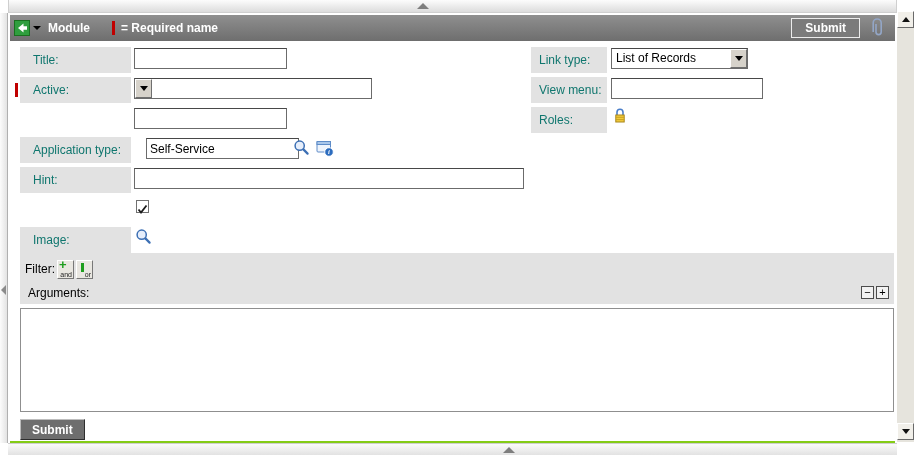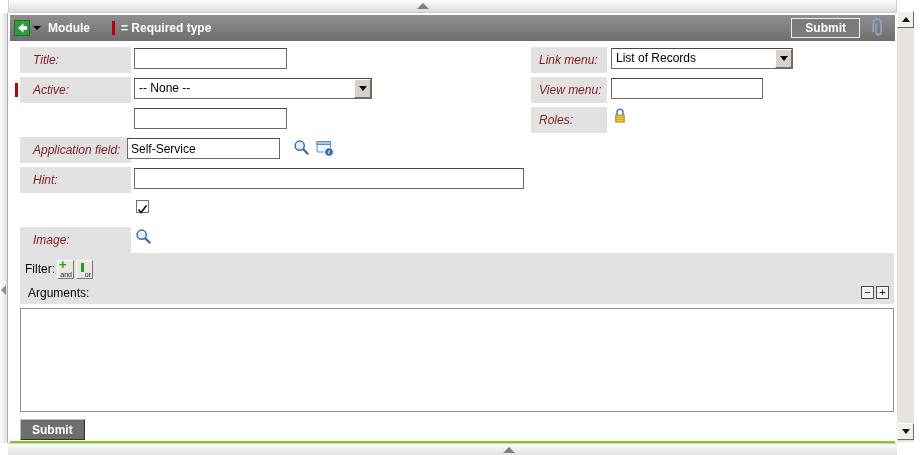--- a/index.html
+++ b/index.html
@@ -45,22 +45,22 @@
   .redbar{width:3px;height:14px;background:#c00000;margin-left:22px;}
   .hdr-req{margin-left:6px;}
   .hdr-spacer{flex:1;}
   .hdr-submit{background:#7b7b7b;border:1px solid #ececec;color:#fff;font-weight:bold;
     font-size:12px;font-family:"Liberation Sans",sans-serif;height:20px;padding:0 13px;
     margin-right:12px;cursor:pointer;}
   .clip{width:13px;height:20px;cursor:pointer;}
 
   
   .form-body{position:absolute;left:0;top:26px;width:885px;height:400px;background:#fff;}
-  .cell{position:absolute;background:#e2e2e2;height:26px;font-size:12px;color:#7f1d1d;
-    display:flex;align-items:center;padding-left:13px;box-sizing:border-box;font-style:italic;}
+  .cell{position:absolute;background:#e2e2e2;height:26px;font-size:12px;color:#0f766e;
+    display:flex;align-items:center;padding-left:13px;box-sizing:border-box;}
   .cell.l{left:10px;width:111px;}
   .cell.rt{left:521px;width:76px;padding-left:8px;}
   .req{position:absolute;left:5px;width:3px;height:14px;background:#c00000;}
 
   .tin{position:absolute;height:21px;box-sizing:border-box;background:#fff;
     border:1px solid #6b6b6b;border-top-color:#474747;padding:1px 3px;
     font:12px "Liberation Sans",sans-serif;}
   .sel{position:absolute;height:21px;box-sizing:border-box;background:#fff;
     border:1px solid #6b6b6b;border-top-color:#474747;font-size:12px;
     display:flex;align-items:stretch;cursor:pointer;}
@@ -122,61 +122,60 @@
     <div class="form-header">
       <span class="backbtn">
         <svg width="16" height="16" viewBox="0 0 16 16">
           <rect x="0.5" y="0.5" width="15" height="15" fill="#2f9e3e" stroke="#19701f"></rect>
           <path d="M9.5 3.5 L4 8 L9.5 12.5 L9.5 9.8 L13 9.8 L13 6.2 L9.5 6.2 Z" fill="#fff"></path>
         </svg>
       </span>
       <span class="caret"></span>
       <span class="hdr-title">Module</span>
       <span class="redbar"></span>
-      <span class="hdr-req">= Required type</span>
+      <span class="hdr-req">= Required name</span>
       <span class="hdr-spacer"></span>
       <button class="hdr-submit">Submit</button>
       <span class="clip">
         <svg width="13" height="20" viewBox="0 0 13 20">
           <path d="M4 6 V14 a2.6 2.6 0 0 0 5.2 0 V5 a4 4 0 0 0 -8 0 V14" fill="none" stroke="#93a6c6" stroke-width="1.6"></path>
         </svg>
       </span>
     </div>
 
     <div class="form-body">
 
       <div class="cell l" style="top:6px">
           <span>Title:</span>
         </div>
       <div class="cell l" style="top:36px">
           <span>Active:</span>
         </div>
       <div class="req" style="top:42px"></div>
       <div class="cell l" style="top:96px">
-          <span>Application field:</span>
+          <span>Application type:</span>
         </div>
       <div class="cell l" style="top:126px">
           <span>Hint:</span>
         </div>
       <div class="cell l" style="top:186px">
           <span>Image:</span>
         </div>
 
       <input class="tin" style="left: 124px; top: 7px; width: 153px;" value="">
 
       <div class="sel" style="left:124px;top:37px;width:238px">
-        <span class="txt">-- None --</span>
         <span class="dbtn">
             <span class="tri"></span>
           </span>
       </div>
 
       <input class="tin" style="left: 124px; top: 67px; width: 153px;" value="">
 
-      <input class="tin" style="left: 117px; top: 97px; width: 153px;" value="Self-Service">
+      <input class="tin" style="left: 136px; top: 97px; width: 153px;" value="Self-Service">
       <span class="iconbtn" style="left:283px;top:98px">
         <svg width="17" height="17" viewBox="0 0 17 17">
           <circle cx="6.7" cy="6.7" r="4.6" fill="#e6eefb" stroke="#3c6fb4" stroke-width="1.5"></circle>
           <line x1="10.4" y1="10.4" x2="14.6" y2="14.6" stroke="#3c6fb4" stroke-width="2.2" stroke-linecap="round"></line>
         </svg>
       </span>
       <span class="iconbtn" style="left:306px;top:99px">
         <svg width="19" height="17" viewBox="0 0 19 17">
           <rect x="1" y="1.5" width="13.5" height="10.5" rx="1" fill="#eef4fc" stroke="#5e8cc8"></rect>
           <rect x="1" y="1.5" width="13.5" height="3" fill="#a9c7ea" stroke="#5e8cc8"></rect>
@@ -194,30 +193,30 @@
       </span>
 
       <span class="iconbtn" style="left:125px;top:187px">
         <svg width="17" height="17" viewBox="0 0 17 17">
           <circle cx="6.7" cy="6.7" r="4.6" fill="#e6eefb" stroke="#3c6fb4" stroke-width="1.5"></circle>
           <line x1="10.4" y1="10.4" x2="14.6" y2="14.6" stroke="#3c6fb4" stroke-width="2.2" stroke-linecap="round"></line>
         </svg>
       </span>
 
       <div class="cell rt" style="top:6px">
-          <span>Link menu:</span>
+          <span>Link type:</span>
         </div>
       <div class="cell rt" style="top:36px">
           <span>View menu:</span>
         </div>
       <div class="cell rt" style="top:66px">
           <span>Roles:</span>
         </div>
 
-      <div class="sel" style="left:601px;top:7px;width:182px">
+      <div class="sel" style="left:601px;top:7px;width:137px">
         <span class="txt">List of Records</span>
         <span class="dbtn">
             <span class="tri"></span>
           </span>
       </div>
 
       <input class="tin" style="left: 601px; top: 37px; width: 152px;" value="">
 
       <span class="iconbtn" style="left:603px;top:66px">
         <svg width="14" height="17" viewBox="0 0 14 17">

